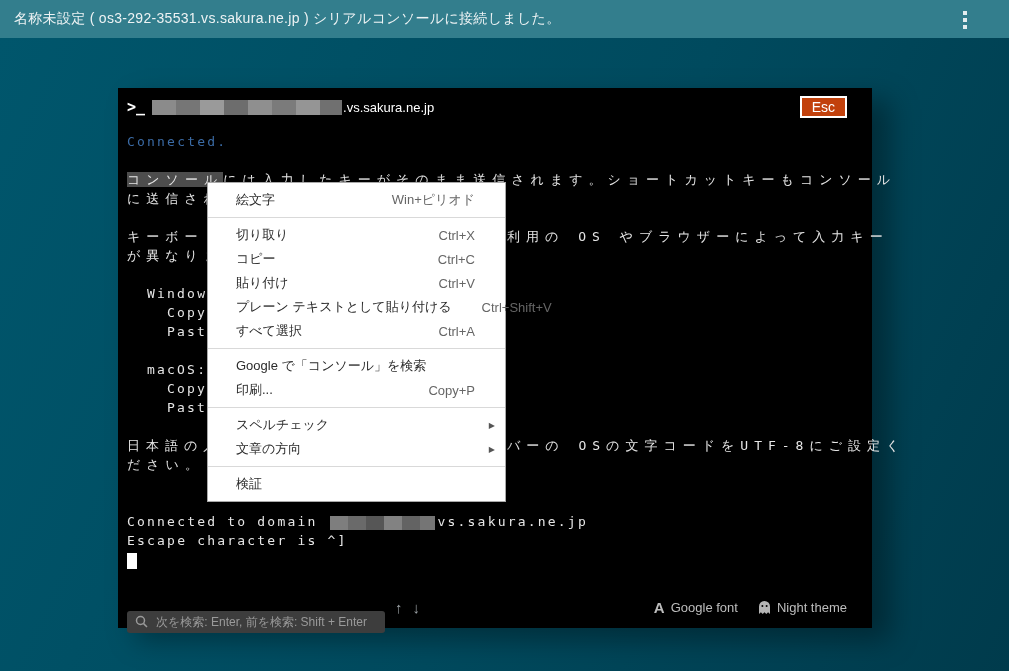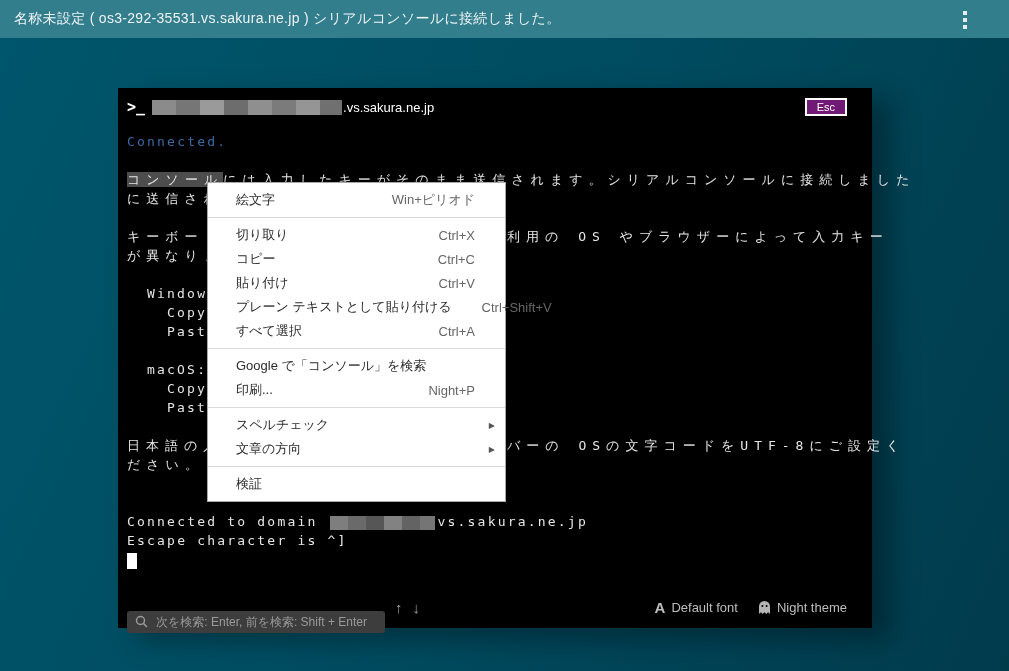--- a/index.html
+++ b/index.html
@@ -19,21 +19,21 @@
 
   
   .terminal{position:absolute;left:118px;top:50px;width:754px;height:540px;background:#000;
     box-shadow:18px 12px 26px rgba(0,0,0,.35);}
   .term-titlebar{position:relative;height:38px;display:flex;align-items:center;padding:0 25px 0 9px;box-sizing:border-box;}
   .prompt{color:#fff;font-family:"DejaVu Sans Mono",monospace;font-weight:bold;font-size:15px;margin-right:7px;}
   .mosaic{display:inline-block;vertical-align:middle;}
   .title-mosaic{width:190px;height:15px;margin-right:1px;
     background:repeating-linear-gradient(90deg,#8b8b8b 0 24px,#767676 24px 48px,#9a9a9a 48px 72px,#6d6d6d 72px 96px,#8f8f8f 96px 120px,#7b7b7b 120px 144px,#959595 144px 168px,#707070 168px 190px);}
   .host{color:#fff;font-size:13px;}
-  .esc{margin-left:auto;background:#701a75;color:#fff;border:2px solid #fff;font-size:11px;
+  .esc{margin-left:auto;background:#c2410c;color:#fff;border:2px solid #fff;font-size:14px;
     padding:1px 10px;font-family:"Liberation Sans",sans-serif;cursor:pointer;}
 
   
   .term-body{position:relative;padding:6px 0 0 9px;font-family:"DejaVu Sans Mono",monospace;
     font-size:13px;color:#e6e6e6;cursor:text;}
   .trow{position:relative;height:19px;line-height:19px;white-space:nowrap;}
   .ascii{letter-spacing:2.2px;}
   .jp{letter-spacing:6px;}
   .blue{color:#3b6ba5;letter-spacing:2.2px;text-align:right;}
   .sel{background:#4d4d4d;}
@@ -89,21 +89,21 @@
       <div class="term-titlebar">
         <span class="prompt">&gt;_</span>
         <span class="mosaic title-mosaic"></span>
         <span class="host">.vs.sakura.ne.jp</span>
         <button class="esc">Esc</button>
       </div>
 
       <div class="term-body">
         <div class="trow"><span class="blue">Connected.</span></div>
         <div class="trow"></div>
-        <div class="trow"><span class="jp sel">コンソール</span><span class="jp">には入力したキーがそのまま送信されます。シリアルコンソールに接続しました</span></div>
+        <div class="trow"><span class="jp sel">コンソール</span><span class="jp">には入力したキーがそのまま送信されます。ショートカットキーもコンソール</span></div>
         <div class="trow"><span class="jp">に送信され</span></div>
         <div class="trow"></div>
         <div class="trow"><span class="jp">キーボード</span><span class="jp frag-right">利用の OS やブラウザーによって入力キー</span></div>
         <div class="trow"><span class="jp">が異なりま</span></div>
         <div class="trow"></div>
         <div class="trow"><span class="ascii ind2">Windows</span></div>
         <div class="trow"><span class="ascii ind4">Copy:</span></div>
         <div class="trow"><span class="ascii ind4">Paste</span></div>
         <div class="trow"></div>
         <div class="trow"><span class="ascii ind2">macOS:</span></div>
@@ -125,21 +125,21 @@
               <circle cx="5.5" cy="5.5" r="4" fill="none" stroke="#9a9a9a" stroke-width="1.5"></circle>
               <line x1="8.6" y1="8.6" x2="12" y2="12" stroke="#9a9a9a" stroke-width="1.5"></line>
             </svg>
           <input placeholder="次を検索: Enter, 前を検索: Shift + Enter" style="">
         </div>
         <span class="arrow">↑</span>
         <span class="arrow">↓</span>
         <div class="bb-spacer"></div>
         <button class="bb-btn">
           <span class="a-icon">A</span>
-          <span>Default font</span>
+          <span>Google font</span>
         </button>
         <button class="bb-btn">
           <svg width="13" height="15" viewBox="0 0 13 15">
               <path d="M1 14 V6.5 a5.5 5.5 0 0 1 11 0 V14 l-1.9-1.7 -1.8 1.7 -1.8-1.7 -1.8 1.7 -1.8-1.7 Z" fill="#b5b5b5"></path>
               <circle cx="4.4" cy="6" r="1" fill="#000"></circle>
               <circle cx="8.6" cy="6" r="1" fill="#000"></circle>
             </svg>
           <span>Night theme</span>
         </button>
       </div>
@@ -170,21 +170,21 @@
       <div class="mi">
           <span class="ml">すべて選択</span>
           <span class="ms">Ctrl+A</span>
         </div>
       <div class="msep"></div>
       <div class="mi">
           <span class="ml">Google で「コンソール」を検索</span>
         </div>
       <div class="mi">
           <span class="ml">印刷...</span>
-          <span class="ms">Night+P</span>
+          <span class="ms">Copy+P</span>
         </div>
       <div class="msep"></div>
       <div class="mi">
           <span class="ml">スペルチェック</span>
           <span class="marrow">▶</span>
         </div>
       <div class="mi">
           <span class="ml">文章の方向</span>
           <span class="marrow">▶</span>
         </div>

